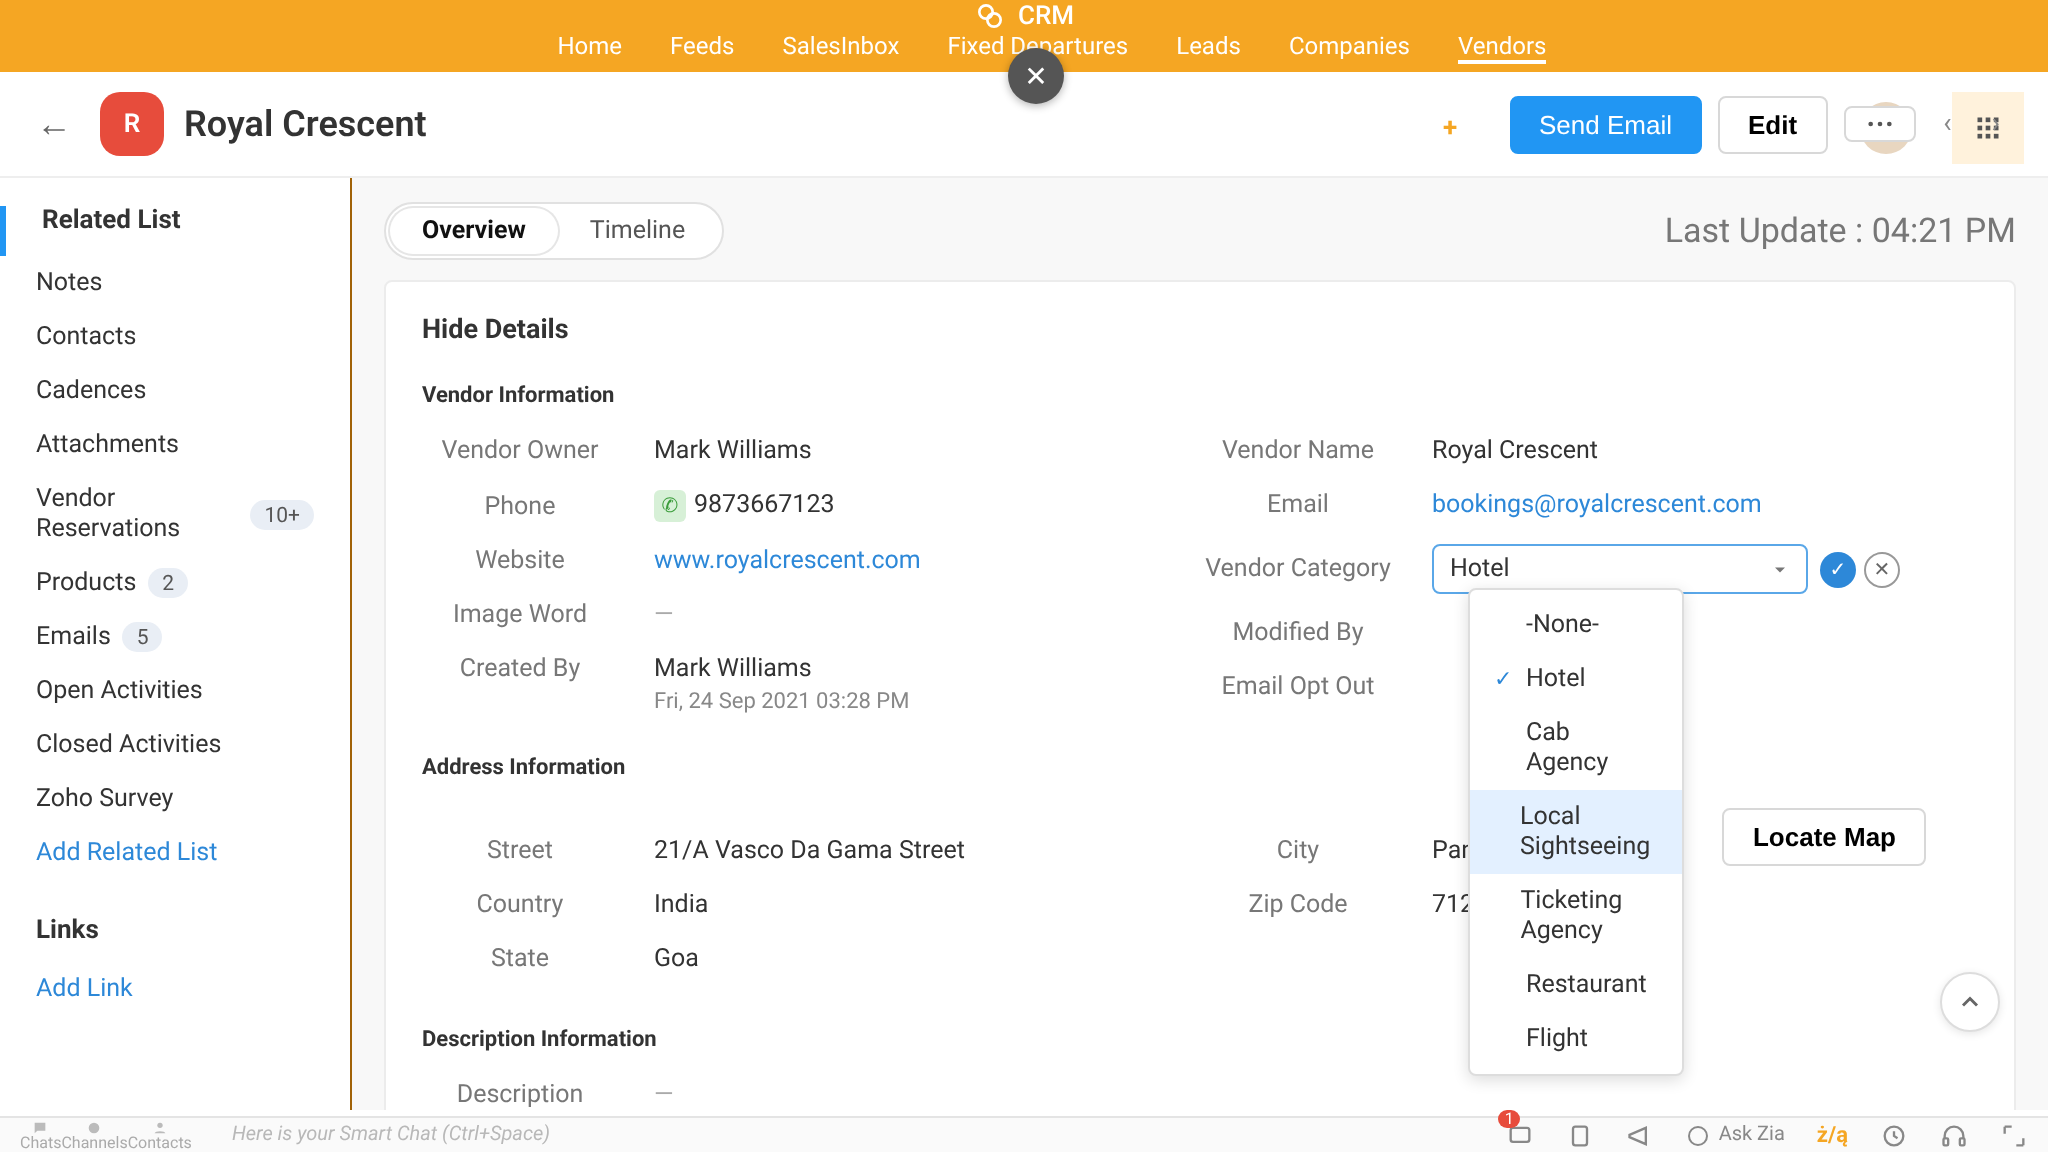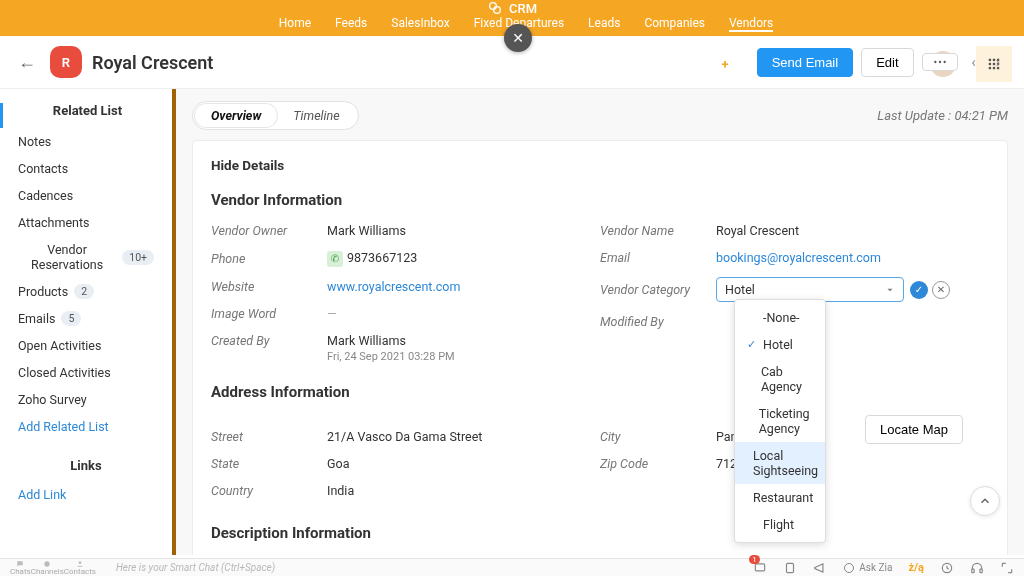--- a/index.html
+++ b/index.html
@@ -19,59 +19,59 @@
   .badge-red { position:absolute; top:-7px; right:-7px; background:#e74c3c; color:#fff; border-radius:8px; font-size:9px; padding:1px 4px; }
   .avatar { width:26px; height:26px; border-radius:50%; background:#e8d6c0; }
   .grid-apps { width:36px; height:36px; background:#fff2dc; display:flex; align-items:center; justify-content:center; margin-left:6px; }
   
   
   .page-header { display:flex; align-items:center; padding: 10px 18px; border-bottom:1px solid #eee; position:relative; }
   .back-arrow { font-size:18px; color:#666; margin-right:14px; }
   .vendor-badge { width:32px; height:32px; border-radius:10px; background:#e74c3c; color:#fff; display:flex; align-items:center; justify-content:center; font-weight:600; margin-right:10px; }
   .page-title { font-size:18px; font-weight:600; }
   .header-actions { margin-left:auto; display:flex; gap:8px; align-items:center; }
-  .btn { padding:6px 14px; border-radius:4px; font-size:13px; border:1px solid #d8d8d8; background:#fff; cursor:pointer; }
+  .btn { padding:6px 14px; border-radius:4px; font-size:13px; border:1px solid #d8d8d8; background:#fff; cursor:pointer;font-weight:bold; }
   .btn-primary { background:#2196f3; border-color:#2196f3; color:#fff; font-weight:500; }
   .btn-icon { padding:6px 10px; }
   .chev { color:#888; padding:4px 6px; font-size:14px; }
   
   
   .body-wrap { display:flex; height: calc(100% - 36px - 56px - 18px); }
-  .sidebar { width:176px; border-right:4px solid #a16207; padding:14px 0 0 0;text-align:center; }
+  .sidebar { width:176px; border-right:1px solid #a16207; padding:14px 0 0 0; }
   .side-group-title { font-weight:700; font-size:13px; padding:0 18px 10px; border-left:3px solid #2196f3; }
   .side-item { padding:6px 18px; font-size:12.5px; color:#333; cursor:pointer; display:flex; align-items:center; gap:6px; }
   .side-item.link { color:#2d88d8; }
   .side-count { background:#e9eef5; border-radius:10px; padding:1px 7px; font-size:10.5px; color:#555; }
   .side-section-title { font-weight:700; padding:18px 18px 8px; font-size:13px; }
   
   .main { flex:1; background:#f8f8f8; padding:12px 16px 0 16px; overflow:auto; position:relative; }
-  .tabs-row { display:flex; align-items:center; gap:10px; margin-bottom:10px;font-style:italic; }
+  .tabs-row { display:flex; align-items:center; gap:10px; margin-bottom:10px; }
   .tab-pill-wrap { background:#fff; border:1px solid #e1e1e1; border-radius:18px; display:flex; padding:2px; }
   .tab-pill { padding:4px 16px; border-radius:16px; font-size:12.5px; cursor:pointer; color:#555; }
   .tab-pill.active { background:#fff; color:#111; font-weight:700; box-shadow:0 0 0 1px #e6e6e6; }
-  .last-update { margin-left:auto; color:#777; font-size:13px; }
+  .last-update { margin-left:auto; color:#777; font-size:17px; }
   
   .panel { background:#fff; border:1px solid #ececec; border-radius:4px; padding:16px 18px 24px; }
   .hide-details { font-weight:700; font-size:13.5px; margin-bottom:18px; }
-  .section-title { font-weight:700; font-size:15px; margin:8px 0 14px; }
+  .section-title { font-weight:700; font-size:11px; margin:8px 0 14px; }
   .info-grid { display:flex; }
   .info-col { flex:1; }
   .info-row { display:flex; margin-bottom:12px; font-size:12.5px; align-items:center; }
-  .info-label { width:116px; text-align:left; color:#777; padding-right:18px; flex-shrink:0;font-style:italic; }
+  .info-label { width:116px; text-align:center; color:#777; padding-right:18px; flex-shrink:0; }
   .info-value { color:#333; }
   .info-value.link { color:#2d88d8; }
   .muted { color:#aaa; }
   .phone-ico { width:16px; height:16px; background:#d7f0d7; border-radius:3px; display:inline-flex; align-items:center; justify-content:center; color:#3a9c3a; font-size:10px; margin-right:4px; }
   .sub-meta { font-size:11px; color:#888; margin-top:2px; }
   
   .select-box { border:1px solid #5aa7e8; border-radius:4px; padding:4px 8px; width:188px; display:flex; align-items:center; justify-content:space-between; cursor:pointer; }
   .confirm-ico { width:18px; height:18px; border-radius:50%; background:#2d88d8; color:#fff; display:inline-flex; align-items:center; justify-content:center; font-size:10px; margin-left:6px; }
   .cancel-ico { width:18px; height:18px; border-radius:50%; border:1.5px solid #999; color:#666; display:inline-flex; align-items:center; justify-content:center; font-size:10px; margin-left:4px; }
   
-  .dropdown-menu { position:absolute; background:#fff; border:1px solid #ddd; box-shadow:0 2px 8px rgba(0,0,0,.14); border-radius:4px; width:92px; z-index:50; padding:4px 0; }
+  .dropdown-menu { position:absolute; background:#fff; border:1px solid #ddd; box-shadow:0 2px 8px rgba(0,0,0,.14); border-radius:4px; width:108px; z-index:50; padding:4px 0; }
   .dd-item { padding:6px 12px; font-size:12.5px; cursor:pointer; display:flex; align-items:center; gap:6px; }
   .dd-item.highlight { background:#e3f0ff; }
   .dd-check { color:#2d88d8; font-size:11px; width:10px; }
   
   .locate-btn-wrap { position:absolute; right:26px; }
   
   
   .bottom-bar { position:absolute; bottom:0; left:0; right:0; height:18px; background:#fafafa; border-top:1px solid #e4e4e4; display:flex; align-items:center; font-size:10px; color:#aaa; padding:0 10px; }
   .bb-left { display:flex; }
   .bb-item { display:flex; flex-direction:column; align-items:center; line-height:1; font-size:8px; }
@@ -280,41 +280,45 @@
                   </svg>
               </div>
               <span class="confirm-ico">✓</span>
               <span class="cancel-ico">✕</span>
             </div>
           </div>
           <div class="info-row">
               <div class="info-label">Modified By</div>
               <div class="info-value"></div>
             </div>
+          <div class="info-row">
+              <div class="info-label">Email Opt Out</div>
+              <div class="info-value"></div>
+            </div>
 
           <div class="dropdown-menu" style="top:76px; left:134px;">
             <div class="dd-item">
                 <span class="dd-check"></span>
                 <span>-None-</span>
               </div>
             <div class="dd-item">
                 <span class="dd-check">✓</span>
                 <span>Hotel</span>
               </div>
             <div class="dd-item">
                 <span class="dd-check"></span>
                 <span>Cab Agency</span>
               </div>
+            <div class="dd-item highlight">
+                <span class="dd-check"></span>
+                <span>Local Sightseeing</span>
+              </div>
             <div class="dd-item">
                 <span class="dd-check"></span>
                 <span>Ticketing Agency</span>
-              </div>
-            <div class="dd-item highlight">
-                <span class="dd-check"></span>
-                <span>Local Sightseeing</span>
               </div>
             <div class="dd-item">
                 <span class="dd-check"></span>
                 <span>Restaurant</span>
               </div>
             <div class="dd-item">
                 <span class="dd-check"></span>
                 <span>Flight</span>
               </div>
           </div>
@@ -325,26 +329,26 @@
       <div style="position:relative;">
         <div class="locate-btn-wrap"><button class="btn">Locate Map</button></div>
       </div>
       <div class="info-grid" style="margin-top:28px;">
         <div class="info-col">
           <div class="info-row">
               <div class="info-label">Street</div>
               <div class="info-value">21/A Vasco Da Gama Street</div>
             </div>
           <div class="info-row">
+              <div class="info-label">Country</div>
+              <div class="info-value">India</div>
+            </div>
+          <div class="info-row">
               <div class="info-label">State</div>
               <div class="info-value">Goa</div>
-            </div>
-          <div class="info-row">
-              <div class="info-label">Country</div>
-              <div class="info-value">India</div>
             </div>
         </div>
         <div class="info-col">
           <div class="info-row">
               <div class="info-label">City</div>
               <div class="info-value">Panji</div>
             </div>
           <div class="info-row">
               <div class="info-label">Zip Code</div>
               <div class="info-value">712345</div>

